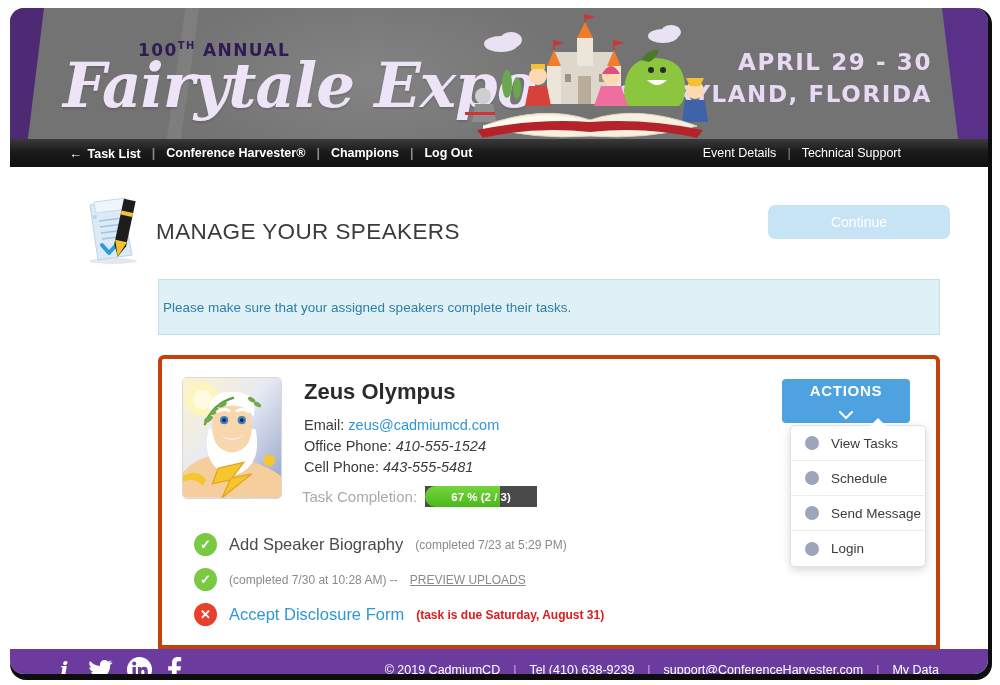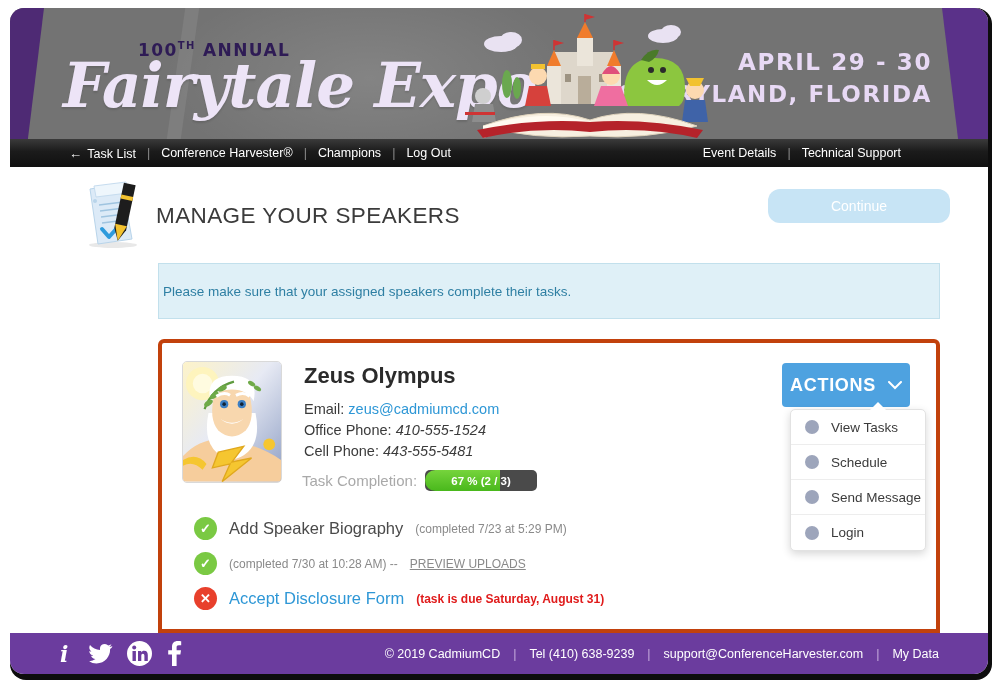--- a/index.html
+++ b/index.html
@@ -80,40 +80,40 @@
   
   .illus { position: absolute; left: 455px; top: 6px; width: 250px; height: 125px; }
 
   
   .nav {
     position: relative; height: 28px;
     background: linear-gradient(180deg,#3a3a3a 0%,#1b1b1b 45%,#101010 100%);
     display: flex; align-items: center;
     color: #fff; font-size: 12.5px;
   }
-  .nav-left { display: flex; padding-left: 48px; gap: 0; }
+  .nav-left { display: flex; padding-left: 48px; gap: 0; font-weight: bold; }
   .nav-right { margin-left: auto; display: flex; align-items: center; padding-right: 76px; }
   .nav a { color: #fff; text-decoration: none; padding: 0 11px; white-space: nowrap; }
   .nav .sep { color: #8a8a8a; }
   .back-arrow { display: inline-block; margin-right: 2px; font-size: 13px; }
 
   
   .main { position: relative; background: #fff; height: 466px; }
 
-  .title-row { position: relative; height: 92px; }
+  .title-row { position: relative; height: 92px; margin-top: 16px; }
   .task-icon { position: absolute; left: 72px; top: 14px; width: 62px; height: 68px; }
   .page-title {
     position: absolute; left: 146px; top: 36px;
     font-size: 22.5px; color: #3b3b3b; letter-spacing: .4px;
   }
   .continue-btn {
     position: absolute; right: 38px; top: 22px;
     width: 182px; height: 34px;
     background: #c7e4f5;
-    border: none; border-radius: 12px;
+    border: none; border-radius: 7px;
     color: #ffffff; font-size: 14px;
     font-family: "Liberation Sans", sans-serif;
     cursor: default;
   }
 
   .notice {
     position: absolute; left: 148px; top: 96px;
     width: 782px; height: 56px;
     background: #dff0f7; border: 1px solid #c2e0ec;
     border-radius: 0;
@@ -140,21 +140,21 @@
     font-size: 22px; color: #2b2b2b; font-weight: bold;
   }
   .sp-lines { position: absolute; left: 142px; top: 56px; font-size: 14.5px; color: #3b3b3b; line-height: 21px; }
   .sp-lines .val { font-style: italic; }
   .sp-lines a { color: #2e97d6; text-decoration: none; }
 
   .tc-row { position: absolute; left: 140px; top: 127px; display: flex; align-items: center; gap: 8px; }
   .tc-label { color: #a9a9a9; font-size: 15px; }
   .progress {
     position: relative; width: 112px; height: 21px;
-    border-radius: 5px; background: #4a4a4a; overflow: hidden;
+    border-radius: 0; background: #4a4a4a; overflow: hidden;
   }
   .progress .fill {
     position: absolute; left: 0; top: 0; bottom: 0; width: 67%;
     background: linear-gradient(180deg,#76d43c 0%,#49b81c 100%);
     border-radius: 11px 0 0 11px;
   }
   .progress .ptext {
     position: absolute; inset: 0; display: flex; align-items: center; justify-content: center;
     color: #fff; font-size: 11.5px; font-weight: bold;
   }
@@ -174,23 +174,24 @@
   .t-name { font-size: 16.5px; color: #4a4a4a; }
   .t-name.link { color: #2e97d6; }
   .t-meta { font-size: 12px; color: #8a8a8a; }
   .t-due { font-size: 12px; color: #e01b1b; font-weight: bold; }
 
   
   .actions-btn {
     position: absolute; right: 26px; top: 20px;
     width: 128px; height: 44px;
     background: #4ea2e0; border: none; border-radius: 4px;
-    color: #fff; font-size: 18px; font-weight: bold; letter-spacing: .7px;
+    color: #fff; font-size: 15px; font-weight: bold; letter-spacing: .7px;
     display: flex; align-items: center; justify-content: center; gap: 12px;
     cursor: pointer;
+    flex-direction: column;
   }
   .dropdown {
     position: absolute; right: 10px; top: 66px;
     width: 136px;
     background: #fff; border: 1px solid #e2e2e2; border-radius: 5px;
     box-shadow: 0 3px 9px rgba(0,0,0,.16);
   }
   .dropdown .caret {
     position: absolute; right: 38px; top: -8px;
     width: 0; height: 0;

